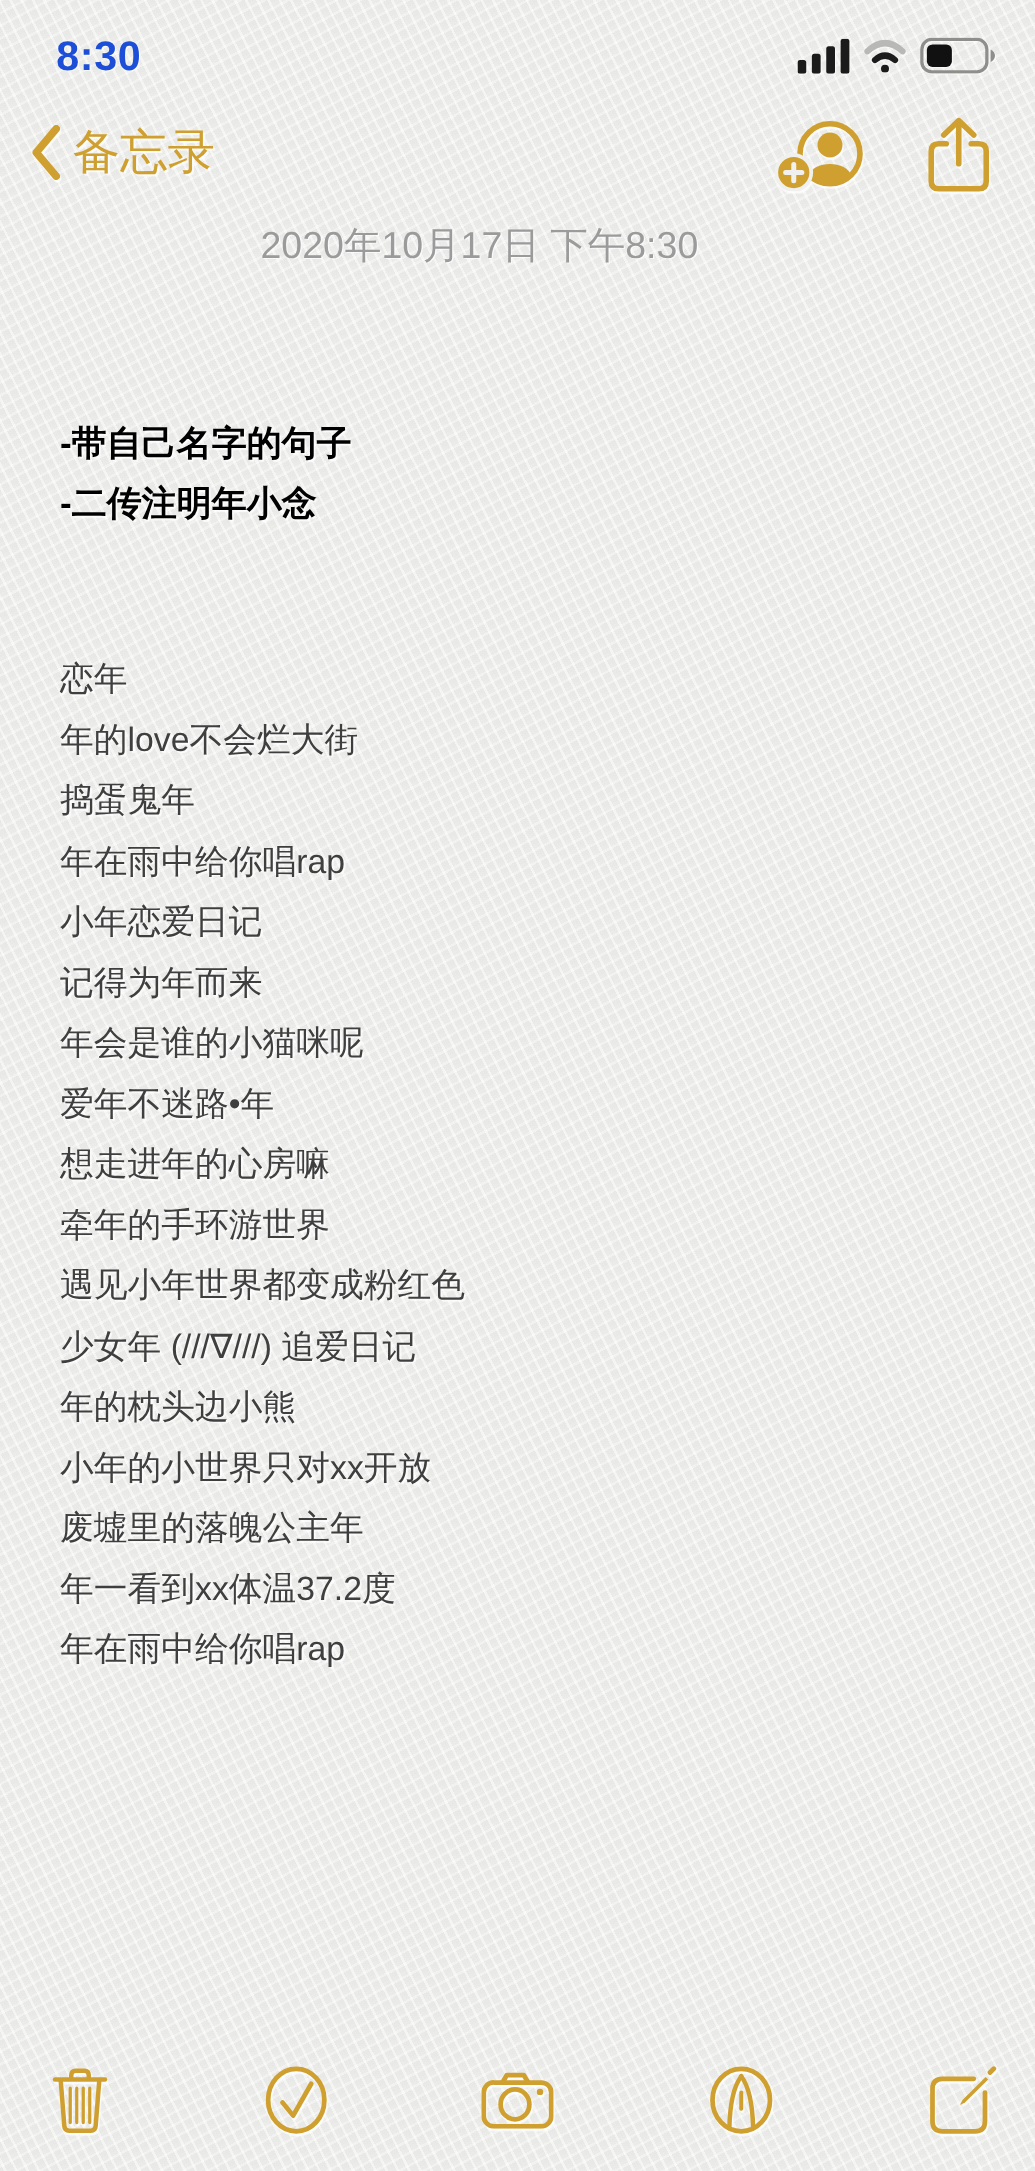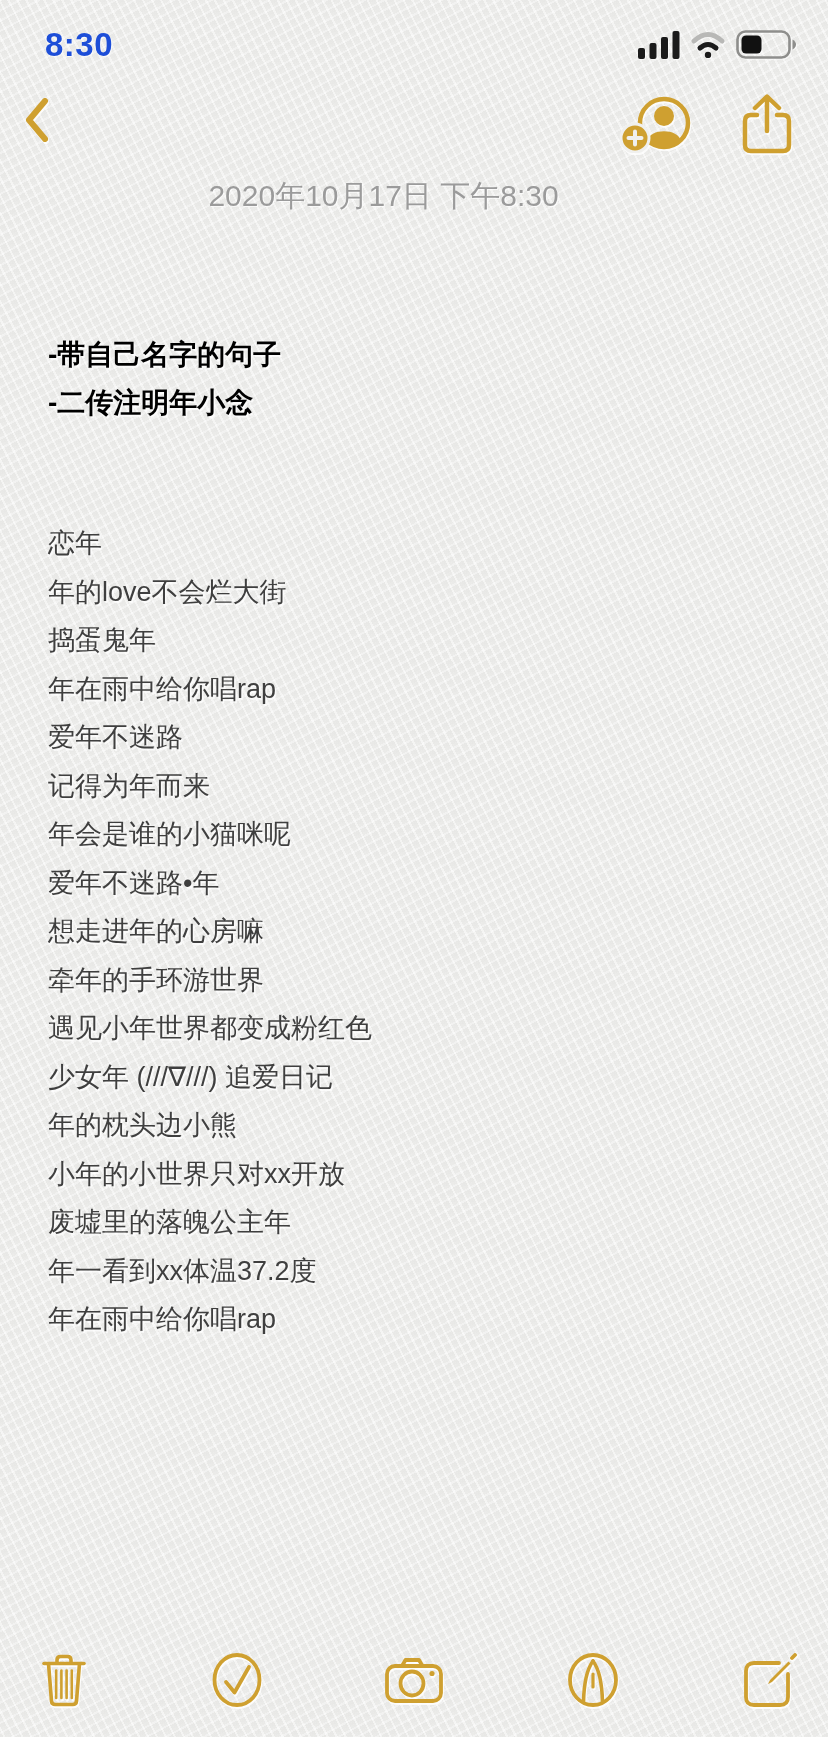--- a/index.html
+++ b/index.html
@@ -84,20 +84,21 @@
     <rect x="1.5" y="1.5" width="52" height="26" rx="8" fill="none" stroke="#8e8e8c" stroke-width="2.6"></rect>
     <rect x="5.5" y="5.5" width="20" height="18" rx="4.5" fill="#111"></rect>
     <path d="M56.5 9.5 Q60 11.5 60 14.5 Q60 17.5 56.5 19.5 Z" fill="#8e8e8c"></path>
   </svg>
 </div>
 
 <div class="layer back-button">
   <svg width="28" height="48" viewBox="0 0 28 48">
     <path d="M23 5 L7 24 L23 43" fill="none" stroke="#cfa030" stroke-width="6" stroke-linecap="round" stroke-linejoin="round"></path>
   </svg>
+  <span>备忘录</span>
 </div>
 
 <div class="layer nav-actions">
   <button class="nav-btn">
     <svg width="72" height="58" viewBox="0 0 72 58">
       <circle cx="44" cy="28" r="24" fill="none" stroke="#cfa030" stroke-width="4.5"></circle>
       <circle cx="44" cy="21" r="10" fill="#cfa030"></circle>
       <path d="M27 46 C30 33 58 33 61 46 Q53 52.5 44 52.5 Q35 52.5 27 46 Z" fill="#cfa030"></path>
       <circle cx="15" cy="43" r="14" fill="#cfa030" stroke="#f0f0ee" stroke-width="3"></circle>
       <path d="M8.5 43 H21.5 M15 36.5 V49.5" stroke="#f0f0ee" stroke-width="4" stroke-linecap="round"></path>
@@ -116,21 +117,21 @@
 <div class="layer note-header">
   <div>-带自己名字的句子</div>
   <div>-二传注明年小念</div>
 </div>
 
 <div class="layer note-list">
   <div>恋年</div>
   <div>年的love不会烂大街</div>
   <div>捣蛋鬼年</div>
   <div>年在雨中给你唱rap</div>
-  <div>爱年不迷路</div>
+  <div>小年恋爱日记</div>
   <div>记得为年而来</div>
   <div>年会是谁的小猫咪呢</div>
   <div>爱年不迷路•年</div>
   <div>想走进年的心房嘛</div>
   <div>牵年的手环游世界</div>
   <div>遇见小年世界都变成粉红色</div>
   <div>少女年 (///∇///) 追爱日记</div>
   <div>年的枕头边小熊</div>
   <div>小年的小世界只对xx开放</div>
   <div>废墟里的落魄公主年</div>

